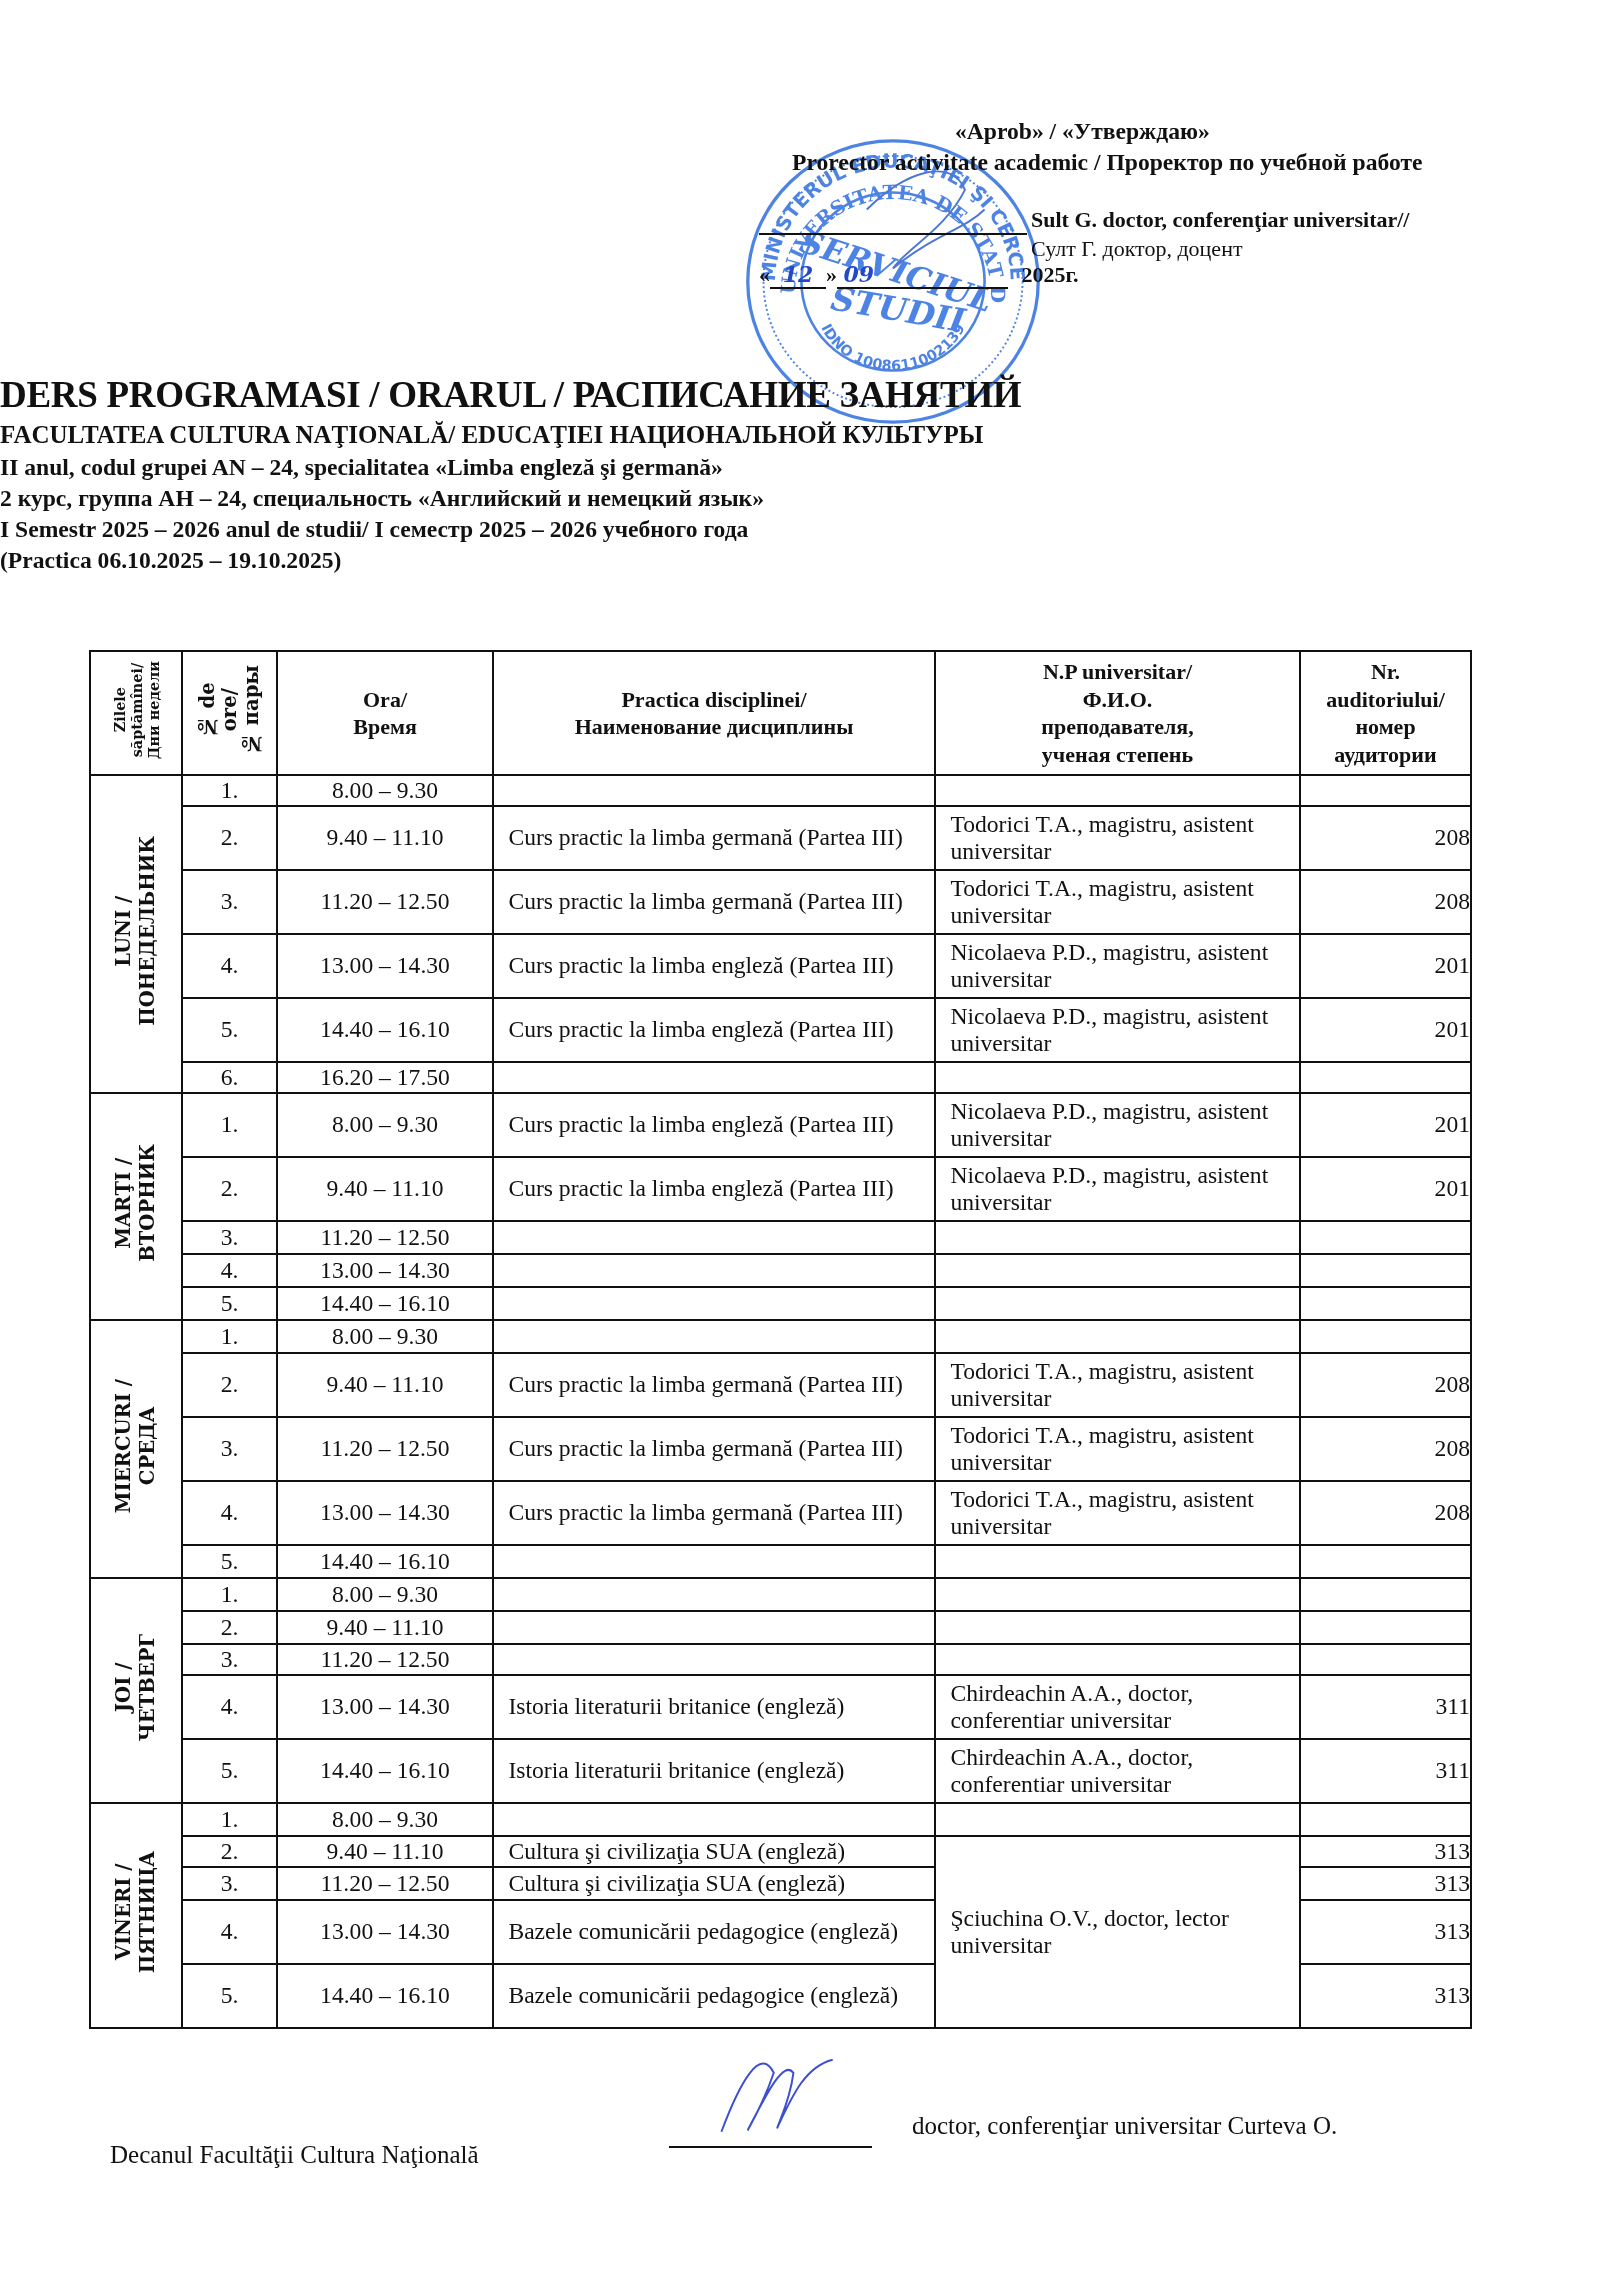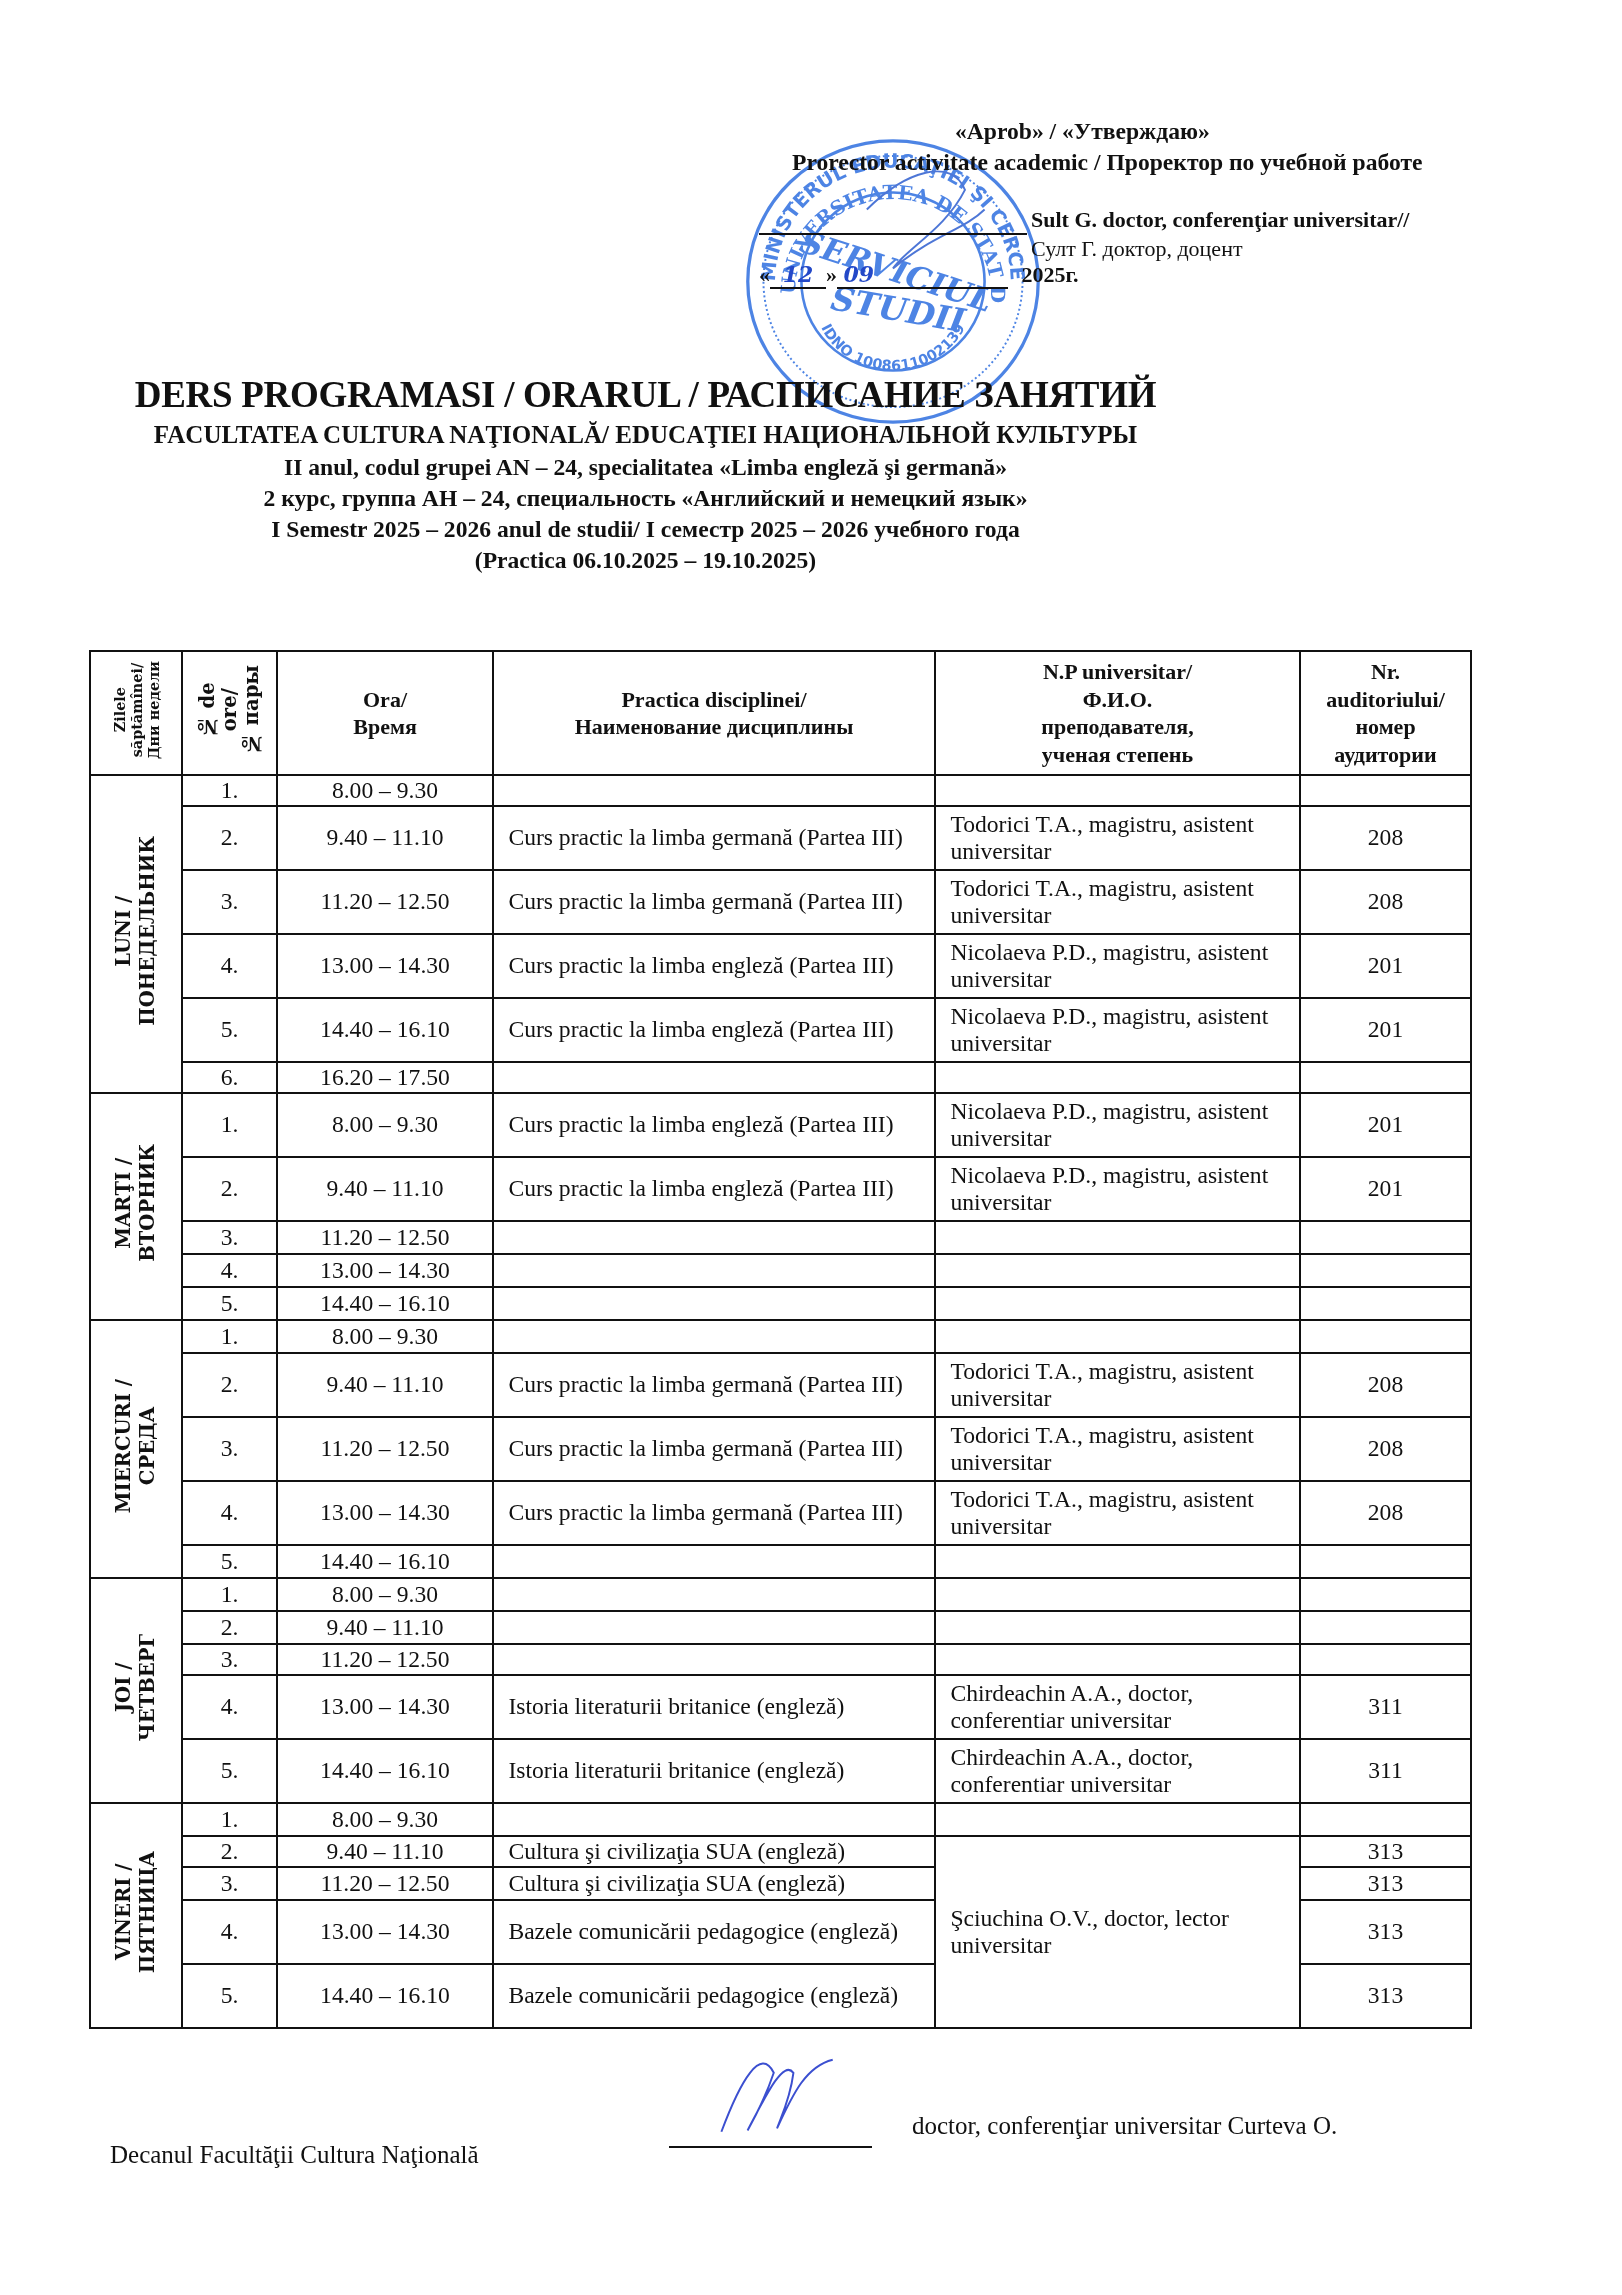--- a/index.html
+++ b/index.html
@@ -16,21 +16,21 @@
   .approve .l5 { position: absolute; left: 0; top: 143px; font-size: 22px; white-space: nowrap; }
   .approve .sigline { position: absolute; left: 0; top: 115px; width: 268px; border-bottom: 2px solid #111; }
   .approve .dd { display: inline-block; width: 56px; border-bottom: 2px solid #111; text-align: center; color: #2348c8; font-style: italic; font-family: "DejaVu Serif", serif; }
   .approve .mm { display: inline-block; width: 164px; border-bottom: 2px solid #111; color: #2348c8; font-style: italic; text-align: left; padding-left: 6.5px; font-family: "DejaVu Serif", serif; }
   .approve .yr { margin-left: 14px; }
 
   
   .stamp { position: absolute; left: 736px; top: 131px; width: 314px; height: 301px; pointer-events: none; opacity: 0.85; }
 
   
-  .titles { position: absolute; left: 0; top: 372px; width: 1291px; text-align: center; font-weight: bold; }
+  .titles { position: absolute; left: 0; top: 372px; width: 1291px; text-align: left; font-weight: bold; }
   .titles .t1 { font-size: 37px; line-height: 46px; letter-spacing: -0.3px; }
   .titles .t2 { font-size: 25px; line-height: 34px; }
   .titles .t3 { font-size: 23.6px; line-height: 31px; }
 
   
   .sched { position: absolute; left: 89px; top: 650px; border-collapse: collapse; table-layout: fixed; }
   .sched td, .sched th { border: 2px solid #111; padding: 0; font-size: 23.6px; line-height: 27.5px; vertical-align: middle; }
   .sched th { font-weight: bold; text-align: center; }
   .sched .c-day { width: 92px; }
   .sched .c-no { width: 95px; }
@@ -40,21 +40,21 @@
   .sched .c-room { width: 171px; }
   .sched .hdr-rot { height: 124px; }
   .vert { writing-mode: vertical-rl; transform: rotate(180deg); display: inline-block; font-family: "DejaVu Serif", serif; font-weight: bold; text-align: center; }
   .vert.small { font-size: 14.4px; line-height: 17px; }
   .vert.mid { font-size: 19.6px; line-height: 22px; }
   .vert.day { font-size: 19.6px; line-height: 23.6px; }
   .hdr-text { font-size: 22px; line-height: 26px; }
   .num { text-align: center; }
   .tm { text-align: center; white-space: nowrap; }
   .disc, .teach { padding-left: 14.4px !important; text-align: left; }
-  .room { text-align: center; }
+  .room { text-align: right; }
 
   
   .footer { position: absolute; top: 2112px; left: 110px; width: 1479px; font-size: 25px; white-space: nowrap; }
   .footer .dean { position: absolute; left: 0; top: 0; margin-top: 29px; }
   .footer .sigwrap { position: absolute; left: 559px; top: -59px; width: 203px; height: 92px; }
   .footer .sigline2 { position: absolute; left: 559px; top: 34px; width: 203px; border-bottom: 2px solid #111; }
   .footer .rank { position: absolute; left: 802px; top: 0; }
 </style>
 </head>
 <body>

